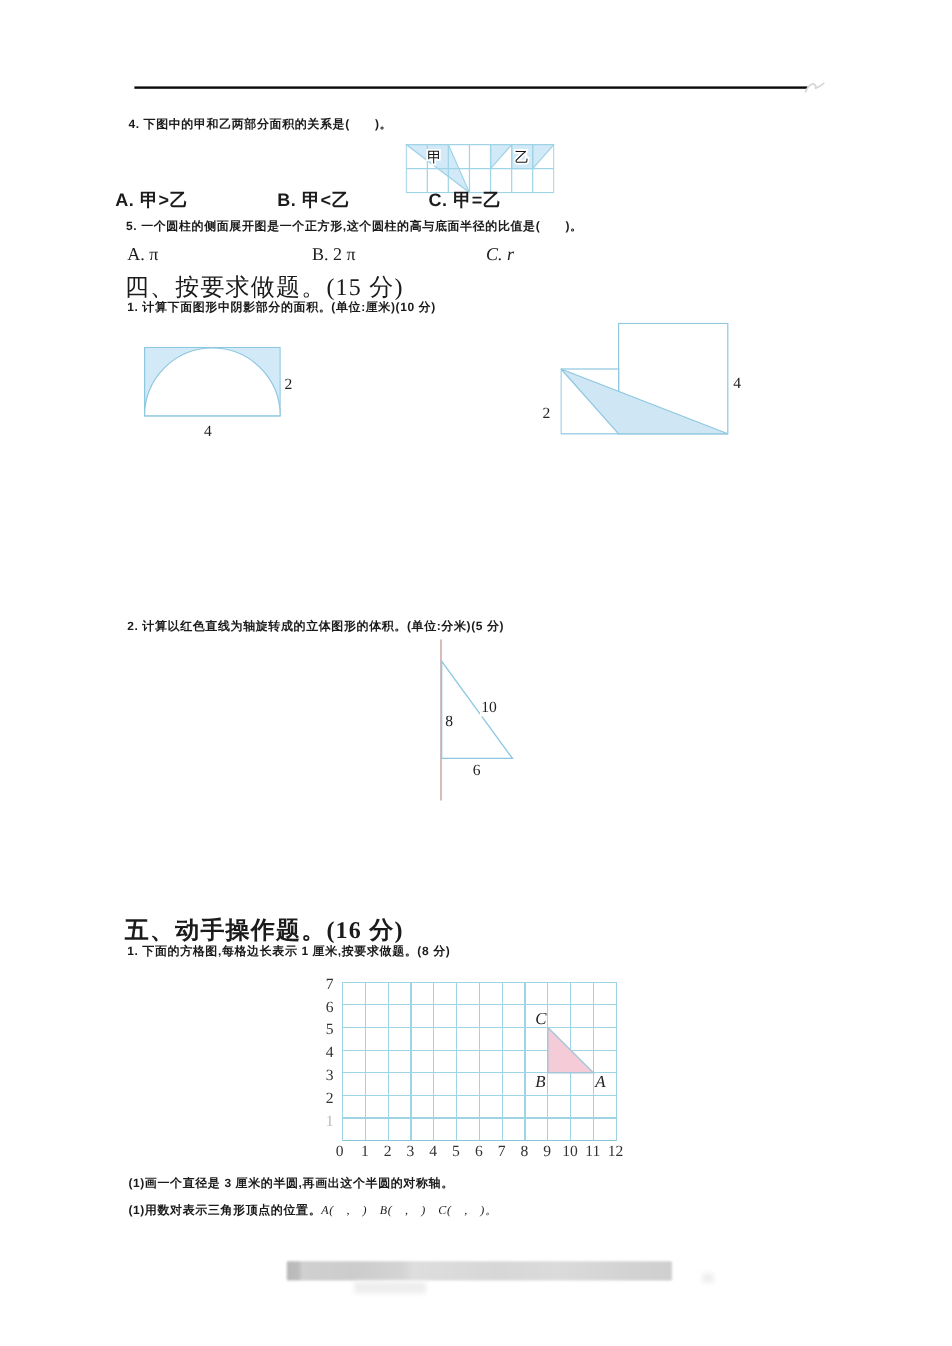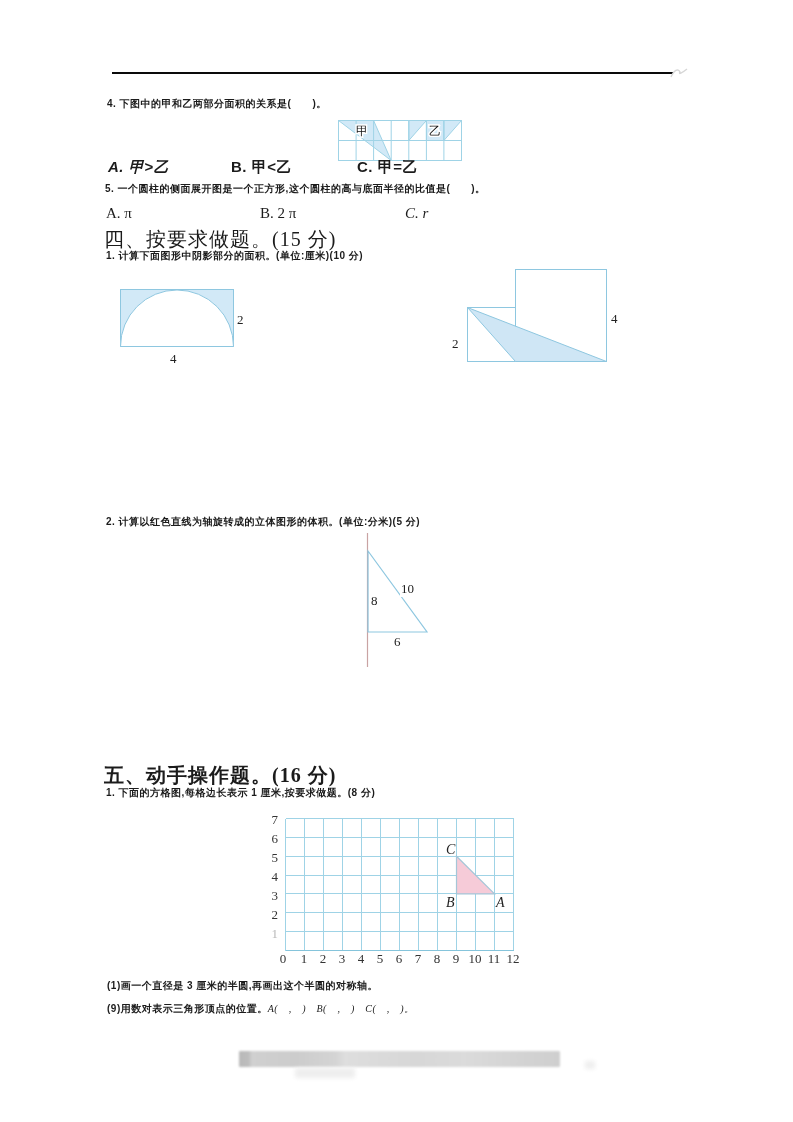--- a/index.html
+++ b/index.html
@@ -47,21 +47,21 @@
     <line x1="35.6" y1="0.5" x2="35.6" y2="40.5" stroke="#9fd3e6"></line>
     <line x1="53.2" y1="0.5" x2="53.2" y2="40.5" stroke="#9fd3e6"></line>
     <line x1="70.8" y1="0.5" x2="70.8" y2="40.5" stroke="#9fd3e6"></line>
     <line x1="88.4" y1="0.5" x2="88.4" y2="40.5" stroke="#9fd3e6"></line>
     <line x1="105.9" y1="0.5" x2="105.9" y2="40.5" stroke="#9fd3e6"></line>
     <line x1="0.5" y1="20.5" x2="123.5" y2="20.5" stroke="#9fd3e6"></line>
     <text x="18" y="15" font-size="12" fill="#111" stroke="#ffffff" stroke-width="3" paint-order="stroke">甲</text>
     <text x="91" y="15" font-size="12" fill="#111" stroke="#ffffff" stroke-width="3" paint-order="stroke">乙</text>
   </svg>
 
-  <div class="abs opt" style="left:108px;top:158px;font-style:italic;">A. 甲&gt;乙</div>
+  <div class="abs opt" style="left:96px;top:158px;">A. 甲&gt;乙</div>
   <div class="abs opt" style="left:231px;top:158px;">B. 甲&lt;乙</div>
   <div class="abs opt" style="left:357px;top:158px;">C. 甲=乙</div>
 
   <div class="abs qtext" style="left:105px;top:182px;">5. 一个圆柱的侧面展开图是一个正方形,这个圆柱的高与底面半径的比值是(　　)。</div>
   <div class="abs opt-serif" style="left:106px;top:205px;">A. π</div>
   <div class="abs opt-serif" style="left:260px;top:205px;">B. 2 π</div>
   <div class="abs opt-serif" style="left:405px;top:205px;font-style:italic;">C. r</div>
 
   <div class="abs heading" style="left:104px;top:226px;">四、按要求做题。(15 分)</div>
   <div class="abs qtext" style="left:106px;top:249px;">1. 计算下面图形中阴影部分的面积。(单位:厘米)(10 分)</div>
@@ -142,20 +142,20 @@
   <div class="abs tick tick-x" style="left:475px;top:951px;">10</div>
   <div class="abs tick tick-x" style="left:494px;top:951px;">11</div>
   <div class="abs tick tick-x" style="left:513px;top:951px;">12</div>
 
   <div class="abs vertex" style="left:446px;top:842px;">C</div>
   <div class="abs vertex" style="left:446px;top:895px;">B</div>
   <div class="abs vertex" style="left:496px;top:895px;">A</div>
 
   <div class="abs qtext" style="left:107px;top:979px;">(1)画一个直径是 3 厘米的半圆,再画出这个半圆的对称轴。</div>
   <div class="abs qtext" style="left:107px;top:1002px;">
-    <span>(9)用数对表示三角形顶点的位置。</span><span style="font-family:'Liberation Serif',serif;font-style:italic;font-weight:400;">A(　,　)　B(　,　)　C(　,　)。</span>
+    <span>(1)用数对表示三角形顶点的位置。</span><span style="font-family:'Liberation Serif',serif;font-style:italic;font-weight:400;">A(　,　)　B(　,　)　C(　,　)。</span>
   </div>
 
   <div class="wm" style="left:239px;top:1051px;width:321px;height:16px;"></div>
   <div class="wm2" style="left:295px;top:1068px;width:60px;height:10px;"></div>
   <div class="wm2" style="left:585px;top:1061px;width:10px;height:8px;"></div>
 
 </div>
 
 </body></html>

